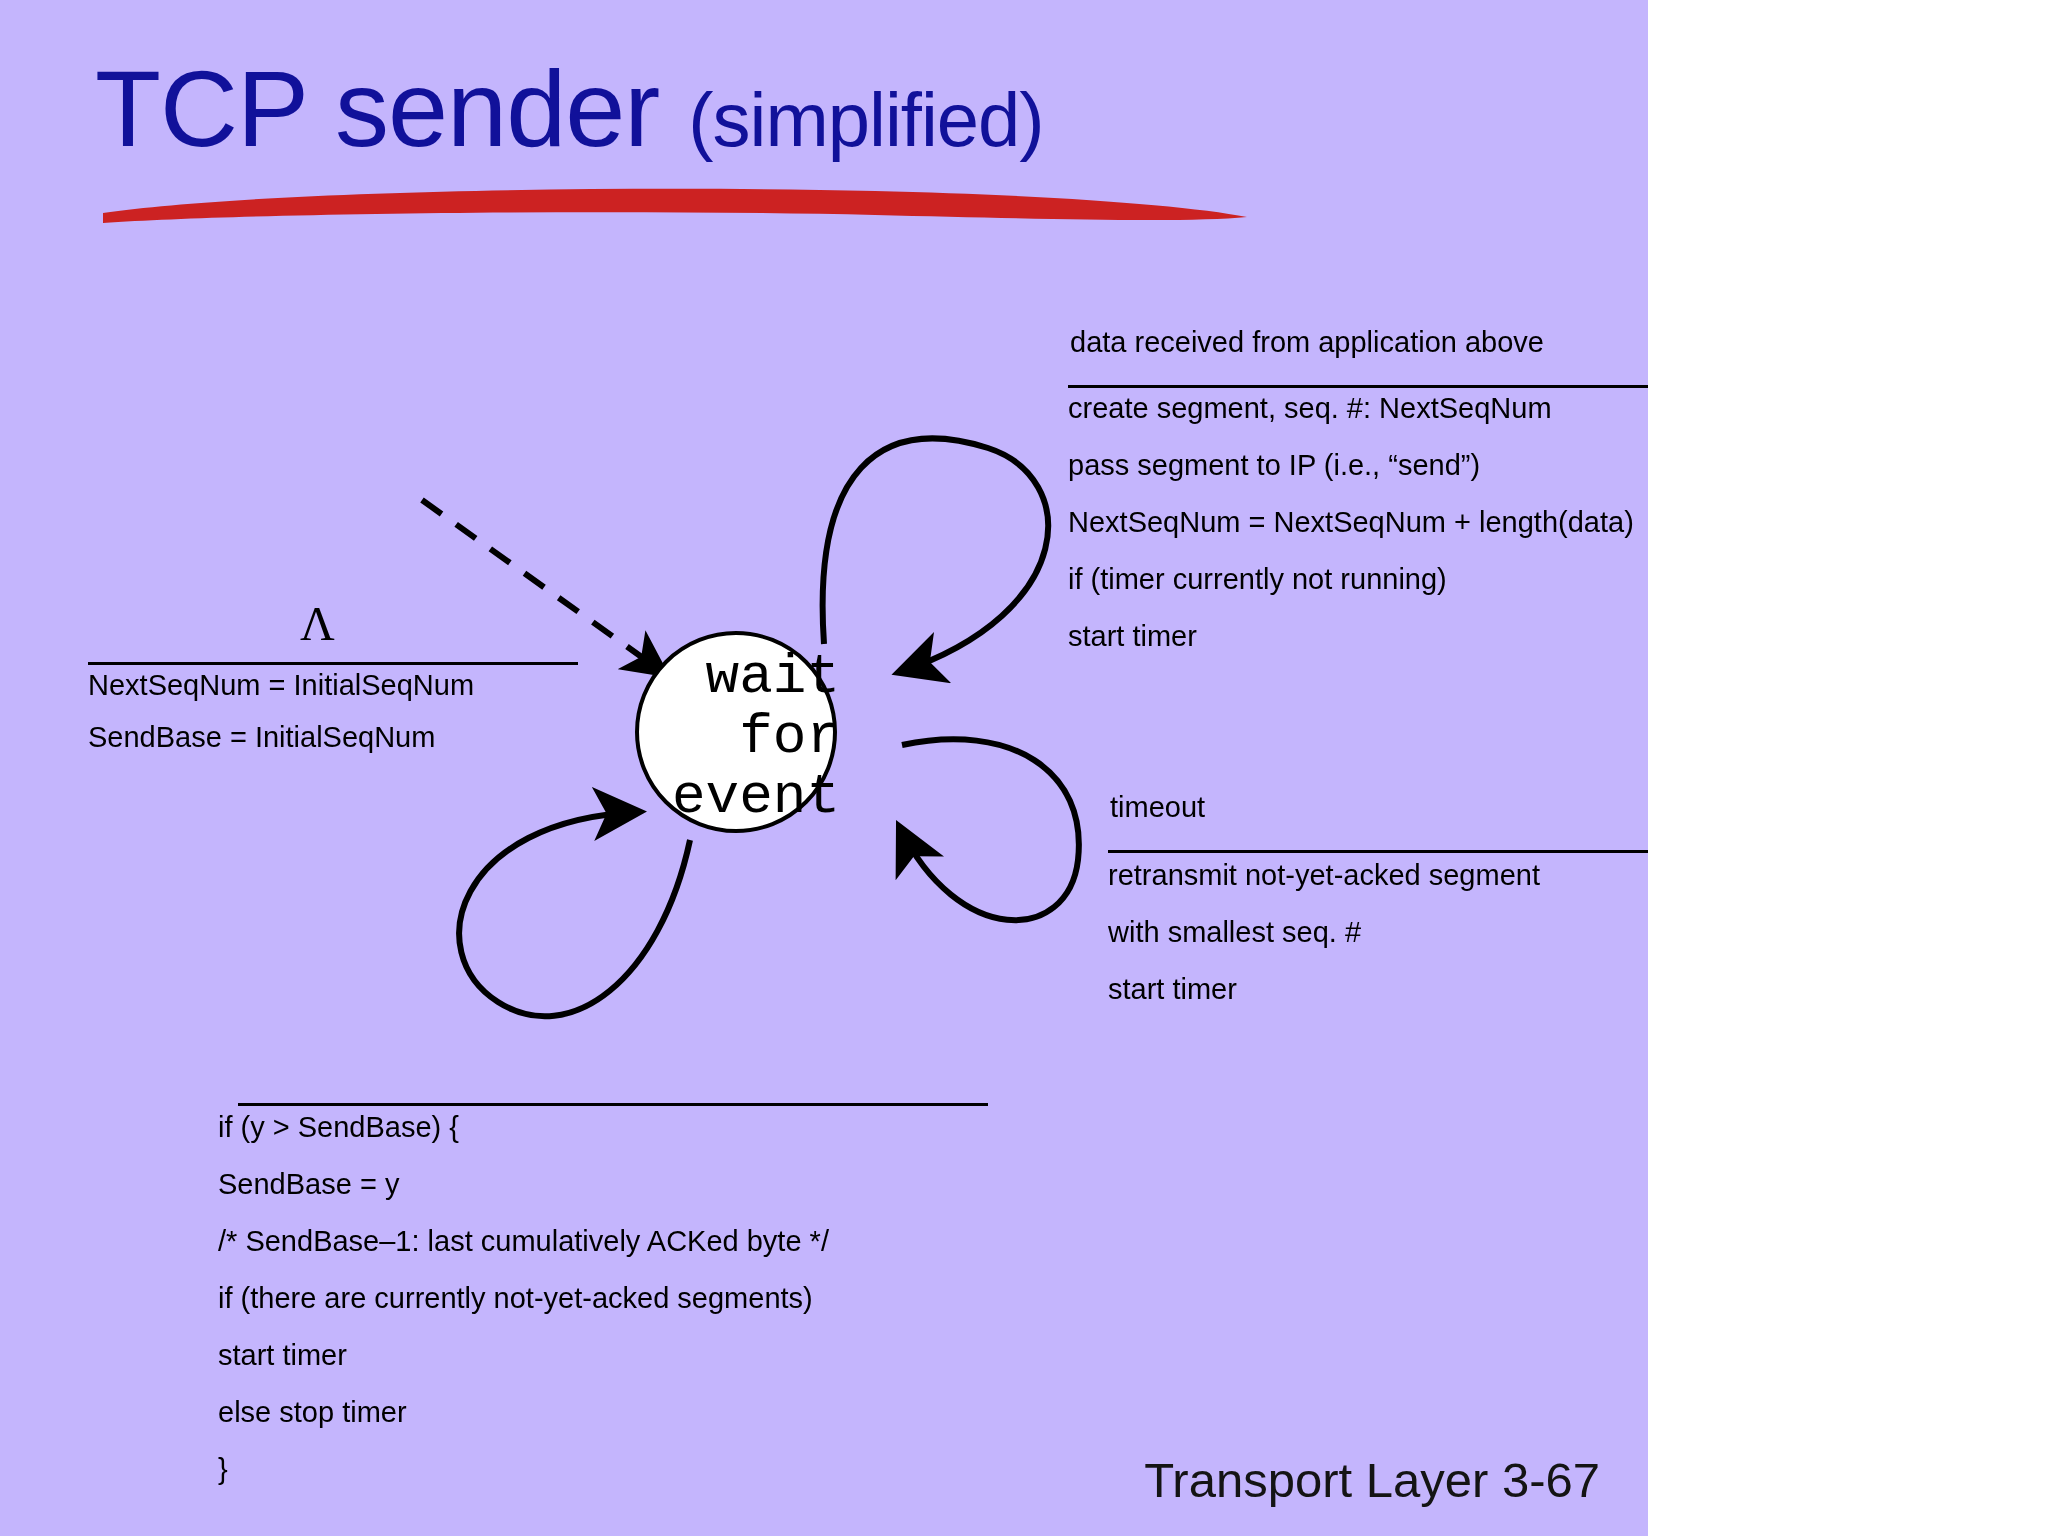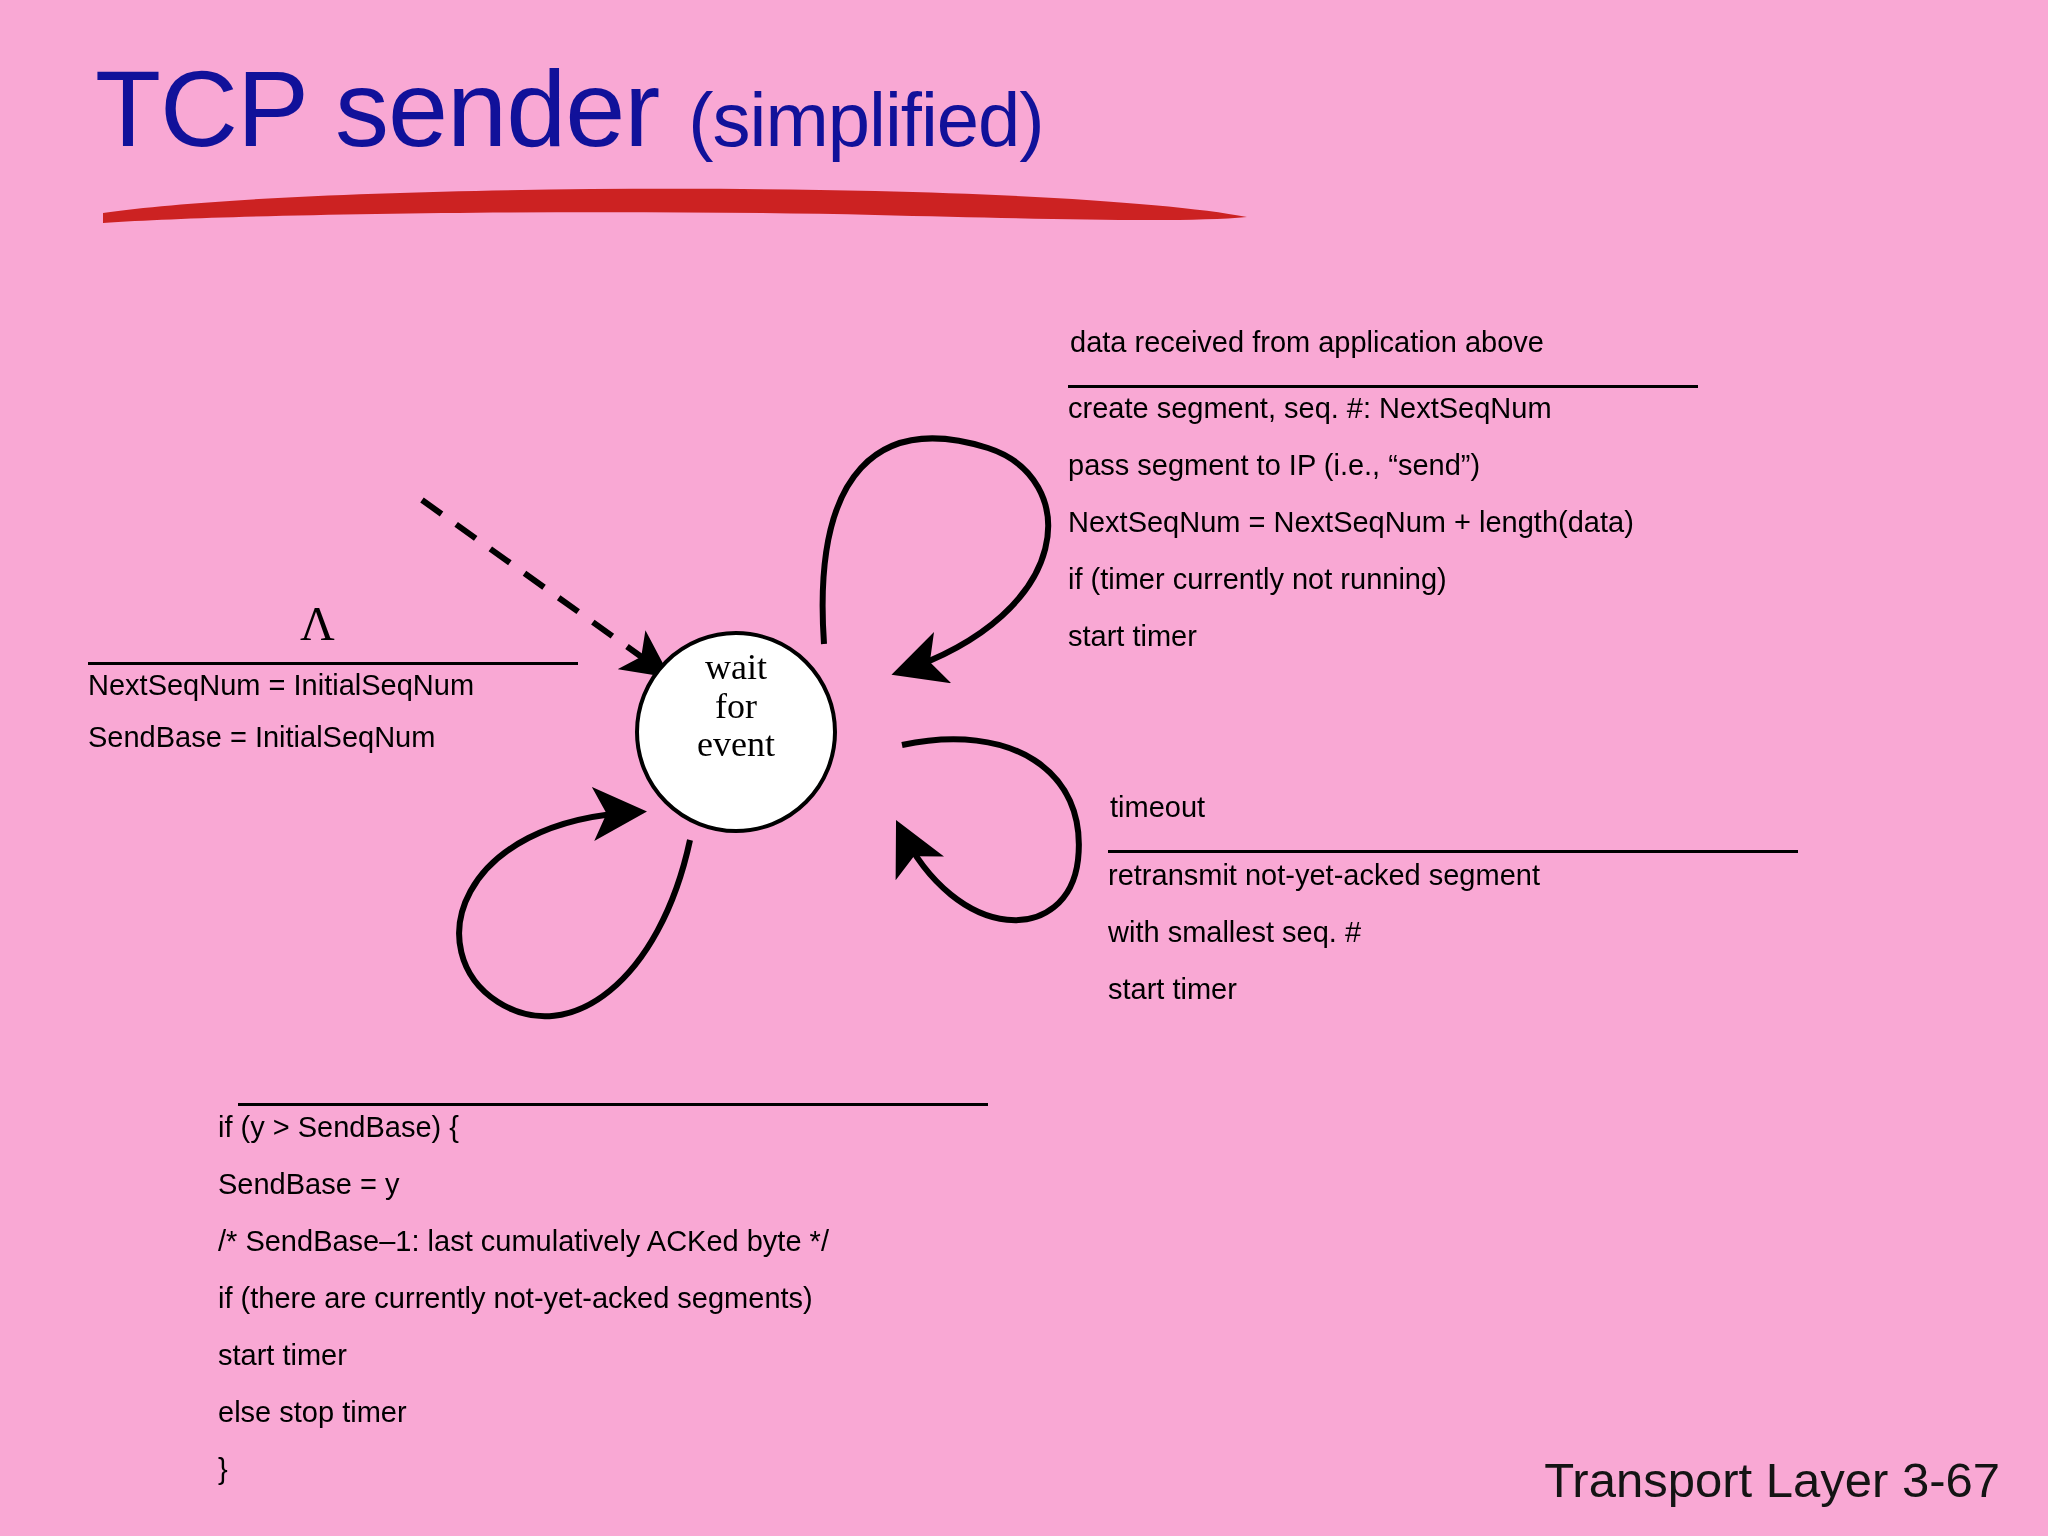--- a/index.html
+++ b/index.html
@@ -5,23 +5,23 @@
   html, body {
     margin: 0;
     padding: 0;
     background: #ffffff;
   }
   body {
     font-family: "Liberation Sans", sans-serif;
   }
   #slide {
     position: relative;
-    width: 2048px;
+    width: 1648px;
     height: 1536px;
-    background: #f9a8d4;
+    background: #c4b5fd;
     overflow: hidden;
   }
 
   
   #title-block {
     position: absolute;
     left: 95px;
     top: 55px;
     width: 1300px;
     height: 150px;
@@ -87,23 +87,23 @@
     left: 632px;
     top: 628px;
     width: 208px;
     height: 208px;
   }
   #state-label {
     position: absolute;
     left: 632px;
     top: 648px;
     width: 208px;
-    text-align: center;
-    font-family: Liberation Serif, serif;
-    font-size: 36px;
+    text-align: right;
+    font-family: Liberation Mono, monospace;
+    font-size: 56px;
     color: #000;
     line-height: 1.07;
   }
 
   
   #rx-title { left: 1070px; top: 325px; }
   #rx-rule  { left: 1068px; top: 385px; width: 630px; }
   #rx-l1 { left: 1068px; top: 391px; }
   #rx-l2 { left: 1068px; top: 448px; }
   #rx-l3 { left: 1068px; top: 505px; }

